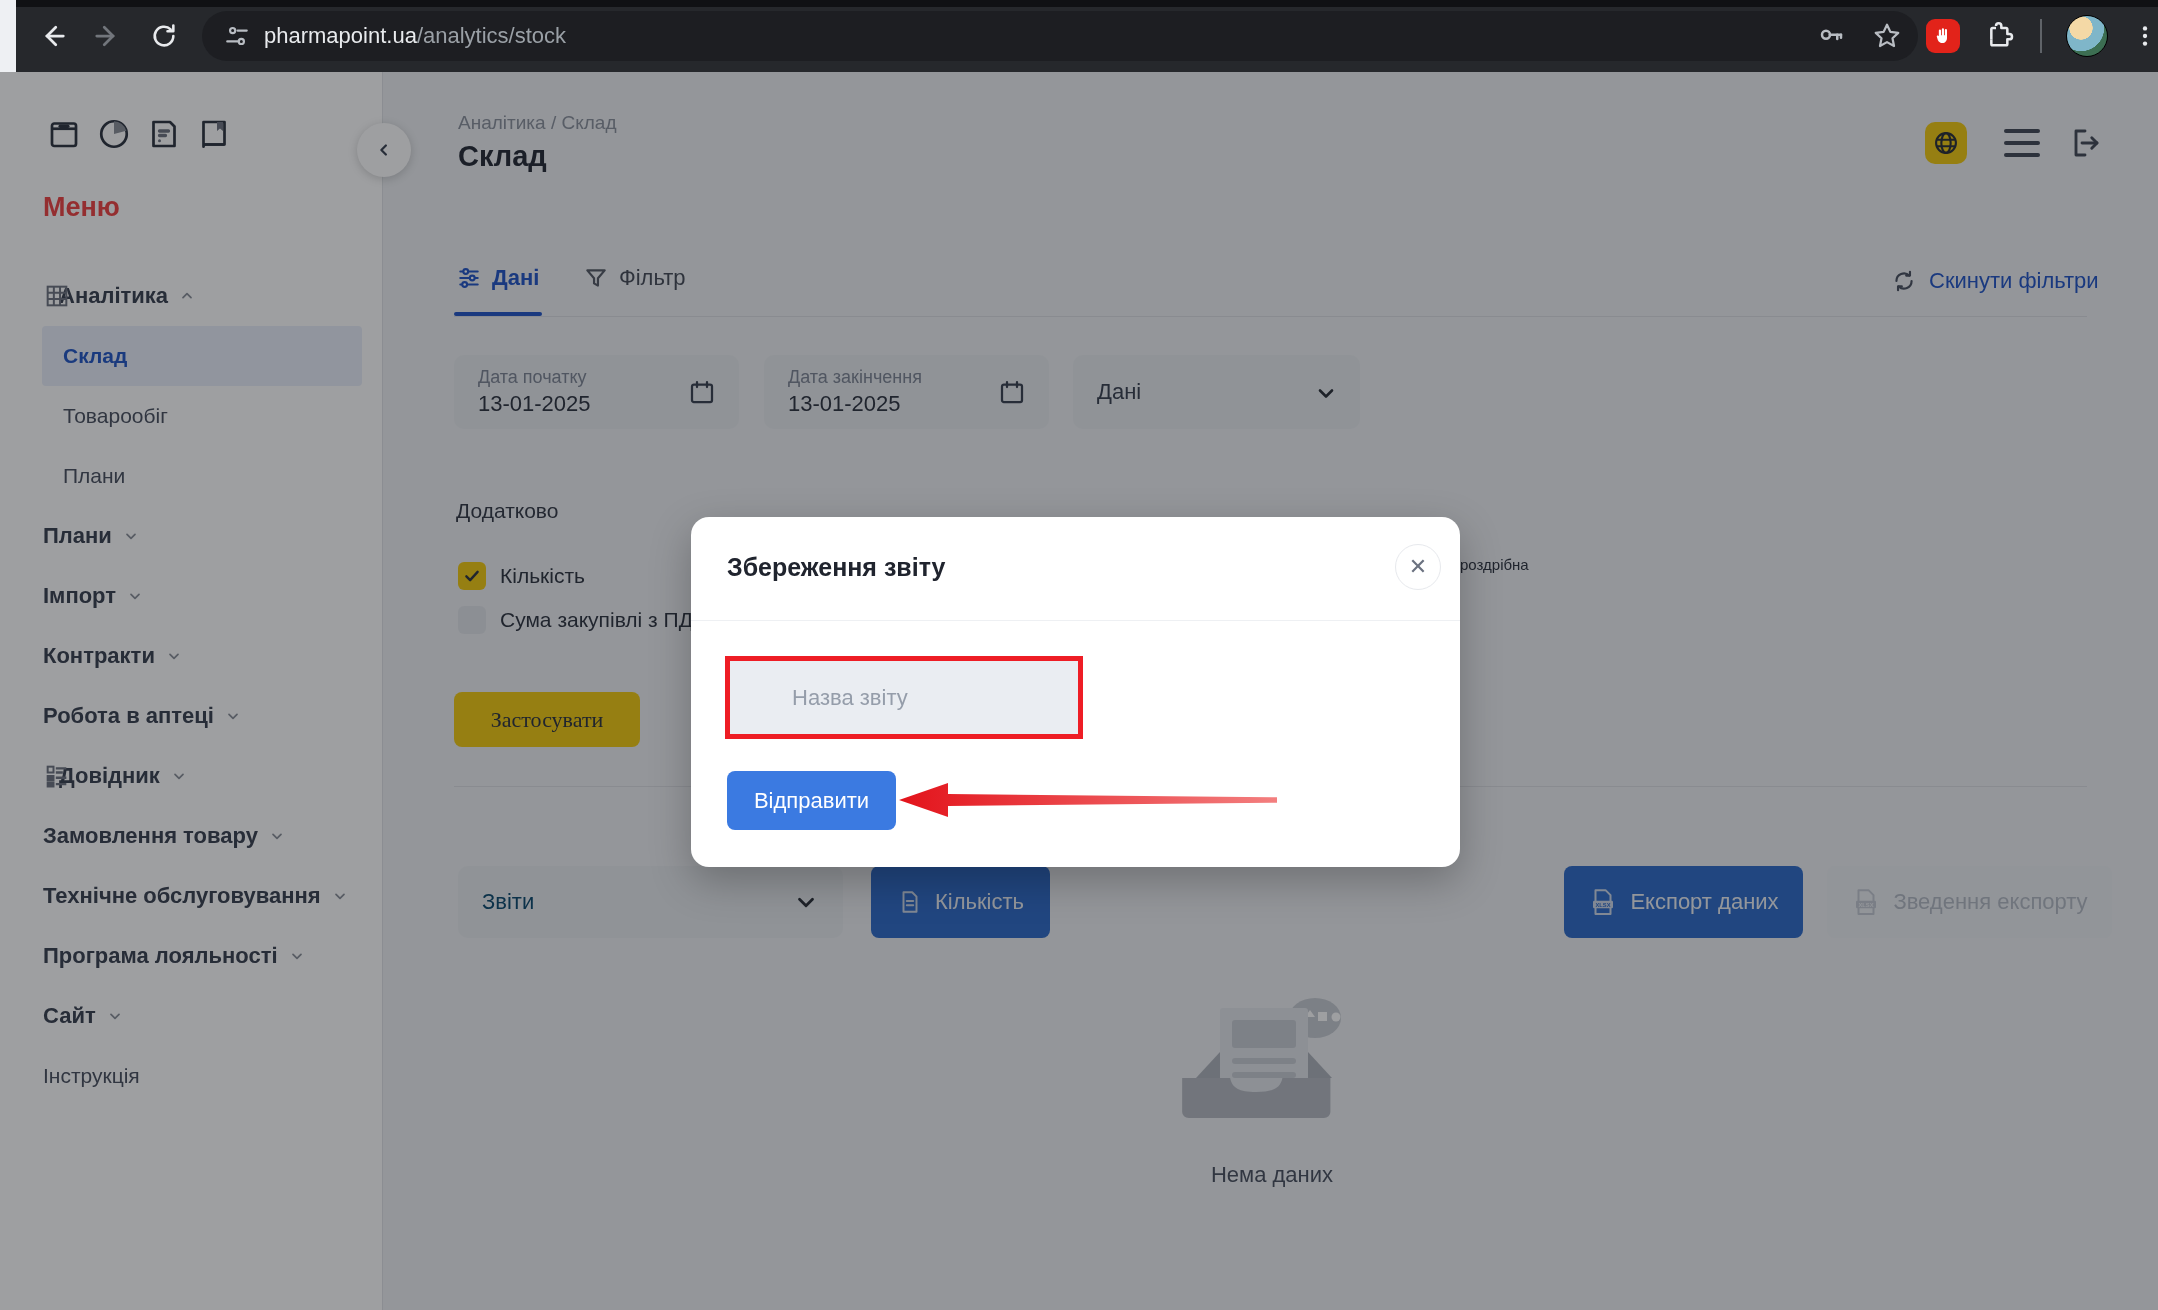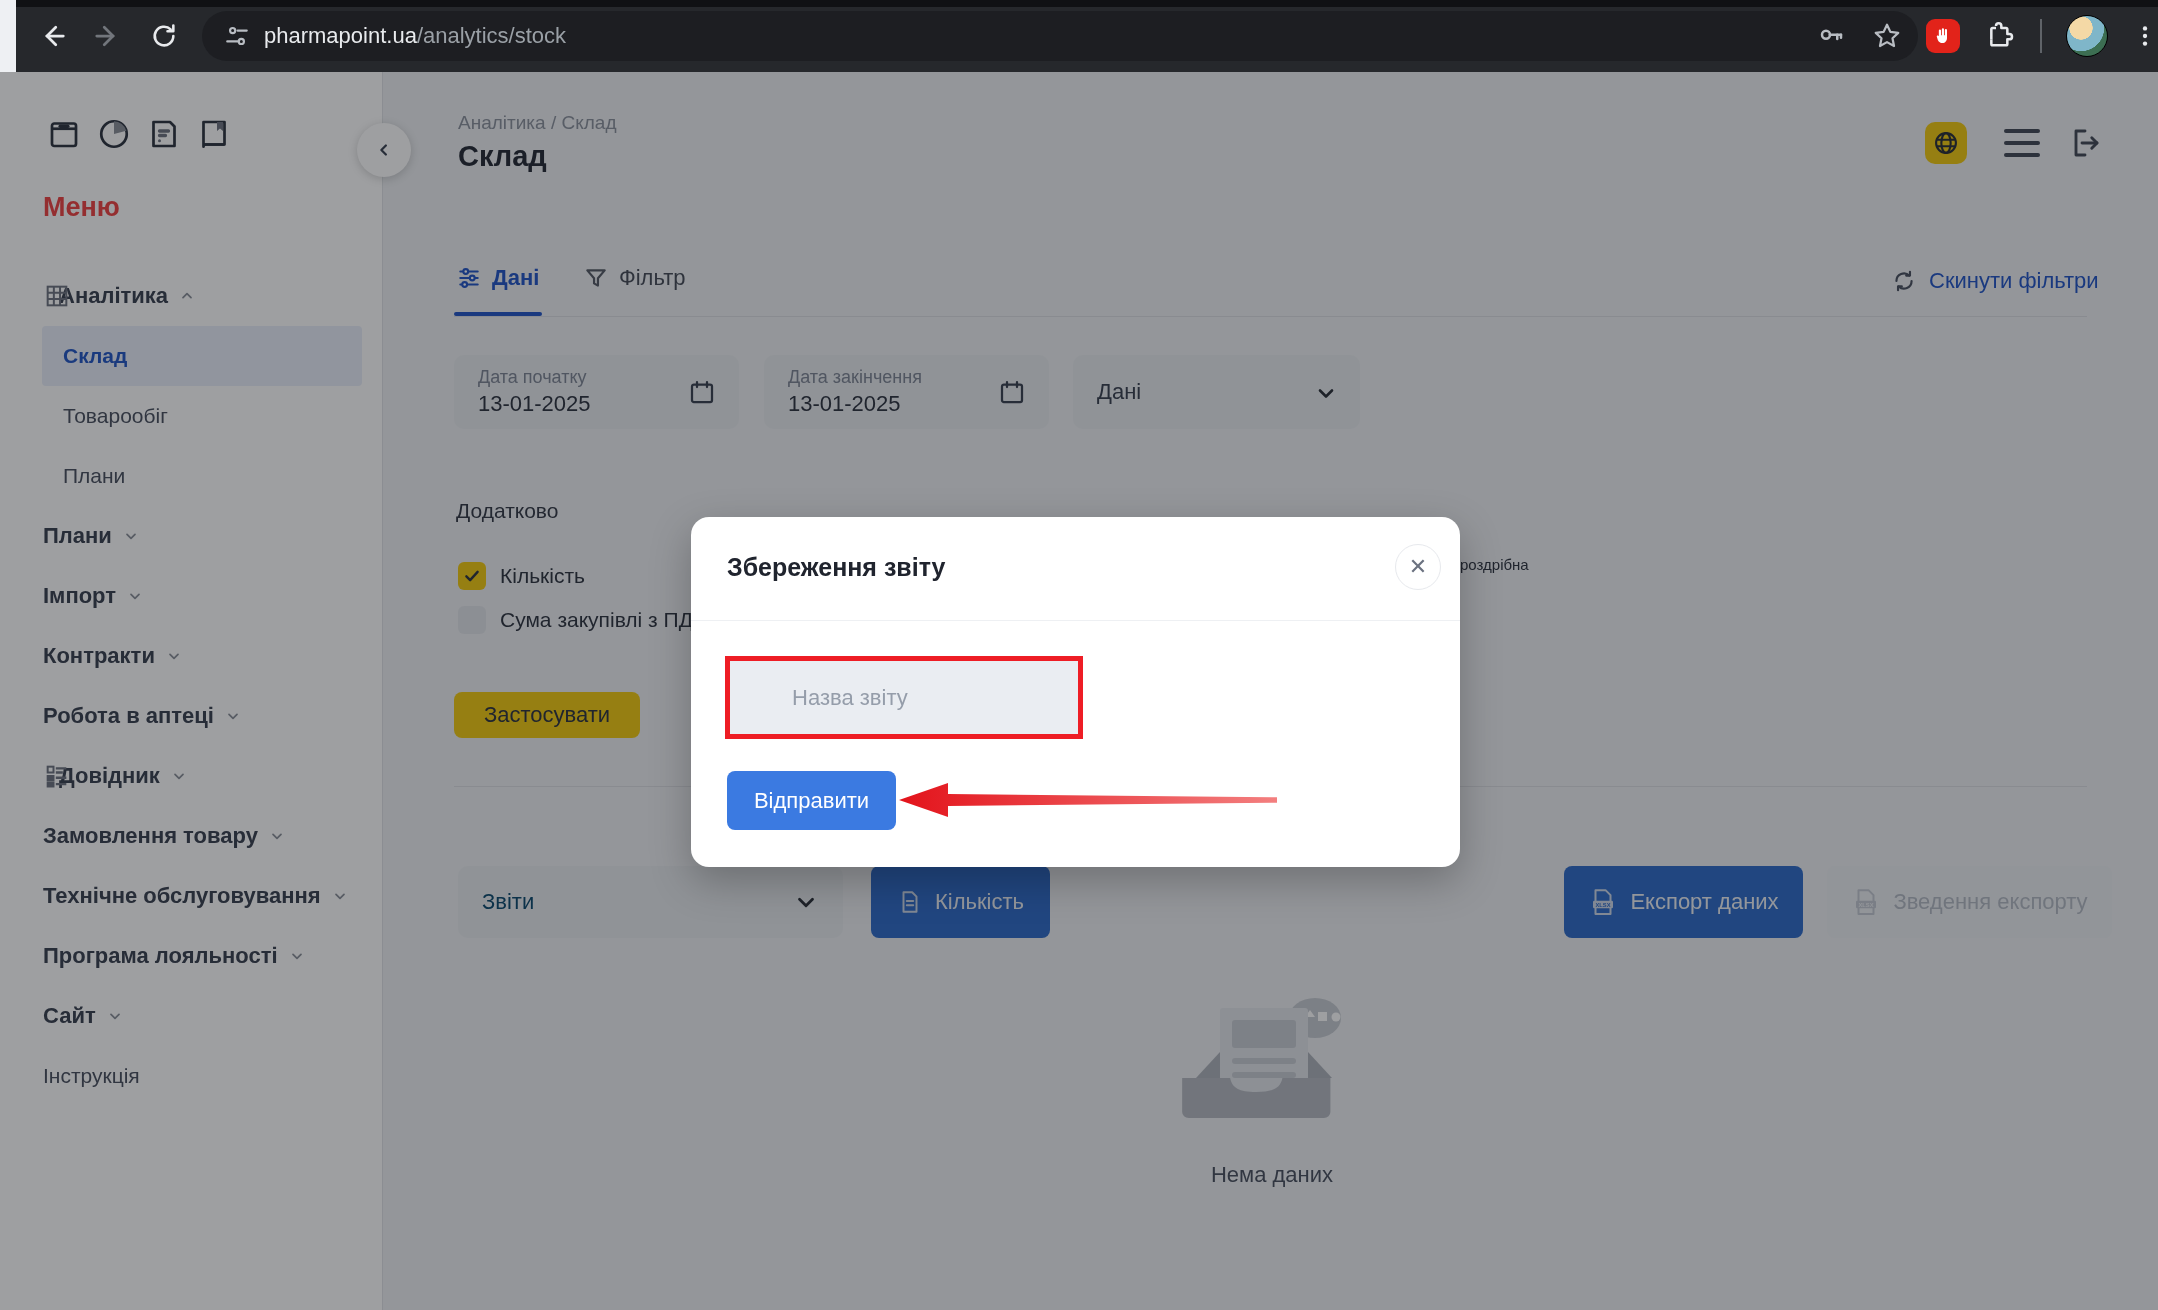--- a/index.html
+++ b/index.html
@@ -56,21 +56,21 @@
   .fbox .fvalue { position:absolute; left:24px; top:36px; font-size:22px; color:#2e3440; font-weight:500; }
   .fbox .fico { position:absolute; right:22px; top:22px; }
   .fbox.select-box .fvalue { top:24px; font-weight:400; color:#3a4150; }
 
   .section-label { position:absolute; left:73px; top:427px; font-size:21px; color:#343a46; }
   .cb-row { position:absolute; display:flex; align-items:center; gap:14px; font-size:21px; color:#2e3440; }
   .cb { width:28px; height:28px; border-radius:6px; }
   .cb.on { background:#f2ca11; display:flex; align-items:center; justify-content:center; }
   .cb.off { background:#e2e5ea; }
   .tail-label { position:absolute; left:1077px; top:484px; font-size:15px; color:#2e3440; }
-  .apply-btn { position:absolute; left:71px; top:620px; width:186px; height:46px; background:#f2ca11; border:none; border-radius:8px; font-size:22px; color:#2e3440; font-family:Liberation Sans, sans-serif; cursor:pointer; }
+  .apply-btn { position:absolute; left:71px; top:620px; width:186px; height:55px; background:#f2ca11; border:none; border-radius:8px; font-size:22px; color:#2e3440; font-family:Liberation Serif, serif; cursor:pointer; }
   .mid-divider { position:absolute; left:71px; top:714px; width:1633px; height:1px; background:#dcdee3; }
 
   .reports-select { position:absolute; left:75px; top:794px; width:385px; height:72px; background:#e8ebef; border-radius:10px; display:flex; align-items:center; cursor:pointer; }
   .reports-select span { margin-left:24px; font-size:22px; color:#0c4a6e; }
   .reports-select svg { position:absolute; right:24px; }
   .btn { position:absolute; top:794px; height:72px; border:none; border-radius:8px; display:flex; align-items:center; justify-content:center; gap:12px; font-size:22px; font-family:inherit; cursor:pointer; }
   .btn.primary { background:#2f6cc9; color:#eef1f5; }
   .save-btn { left:488px; width:179px; }
   .export-btn { left:1181px; width:239px; }
   .summary-btn { left:1444px; width:285px; background:#eceef2; color:#b3bac4; cursor:default; }

